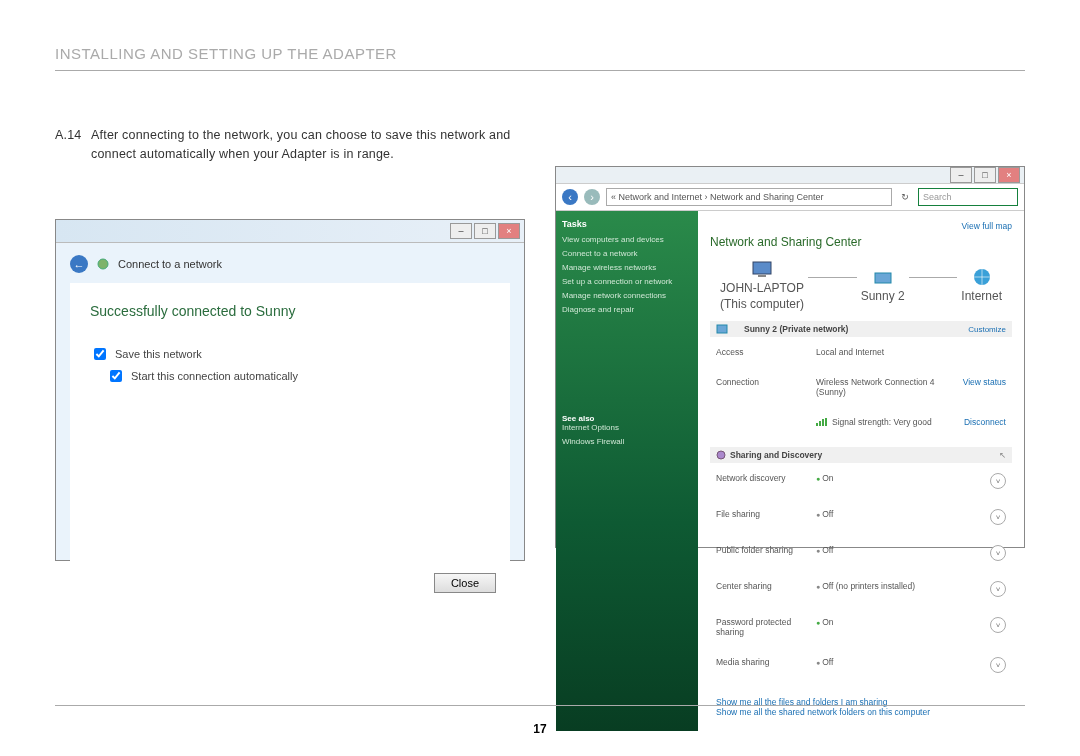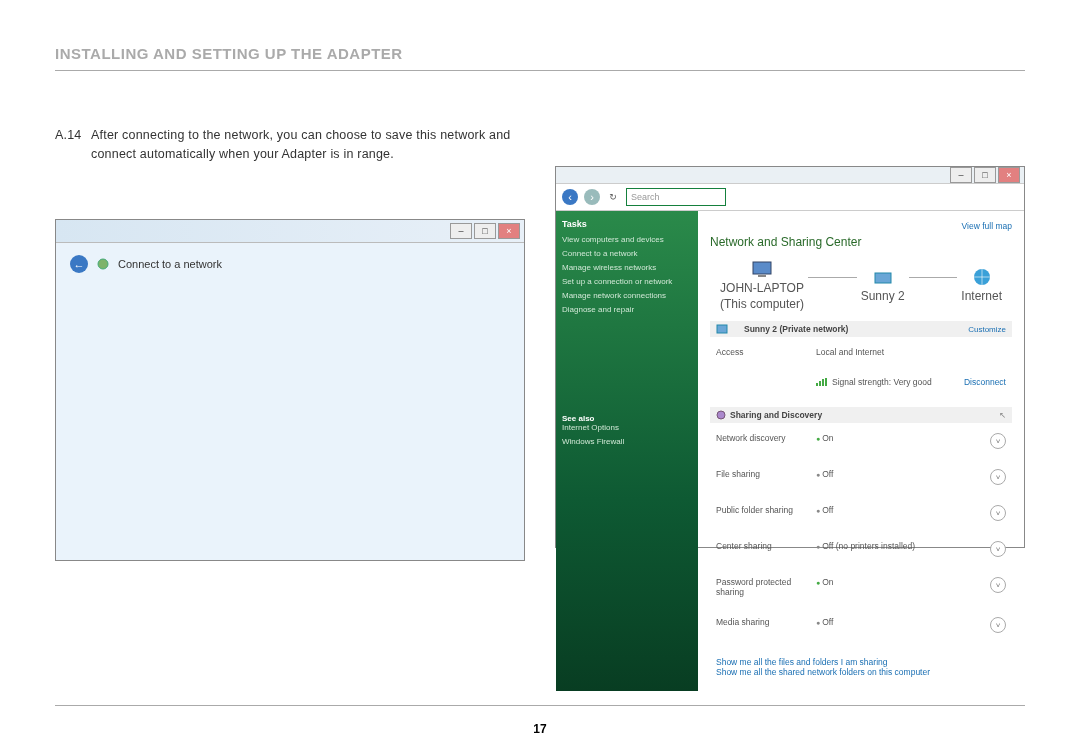--- a/index.html
+++ b/index.html
@@ -15,21 +15,21 @@
   }
   .page {
     padding: 45px 55px 20px 55px;
     box-sizing: border-box;
     width: 100%;
     height: 100%;
     position: relative;
   }
   .page-title {
     font-size: 15px;
-    font-weight: bold;
+    font-weight: normal;
     letter-spacing: 0.5px;
     color: #aaa;
     text-transform: uppercase;
     margin-bottom: 8px;
   }
   hr.rule {
     border: none;
     border-top: 1px solid #aaa;
     margin: 0;
   }
@@ -171,36 +171,49 @@
         <div class="dialogA-body">
           <div class="dialogA-bar">
             <div class="back-circle">←</div>
             <span>
               <svg width="14" height="14">
                   <circle cx="7" cy="7" r="5" fill="#7db36a" stroke="#4a7"></circle>
                 </svg>
             </span>
             <span>Connect to a network</span>
           </div>
+          <div class="dialogA-inner">
+            <div class="success-text">Successfully connected to Sunny</div>
+            <label class="checkbox-line">
+              <input type="checkbox" checked="" style="">
+              <span>Save this network</span>
+            </label>
+            <label class="checkbox-line indent">
+              <input type="checkbox" checked="" style="">
+              <span>Start this connection automatically</span>
+            </label>
+            <button class="close-btn">Close</button>
+          </div>
         </div>
       </div>
     </div>
 
     <div class="col col-right">
 
       <div class="screenshot-box">
         <div class="dialogB-body">
           <div class="dialogB-top">
             <div class="win-btn">–</div>
             <div class="win-btn">□</div>
             <div class="win-btn close">×</div>
           </div>
           <div class="addr-row">
             <div class="back-circle" style="width:16px;height:16px">‹</div>
             <div class="back-circle" style="width:16px;height:16px;background:#9bb">›</div>
+            <div class="addr-box">« Network and Internet  ›  Network and Sharing Center</div>
             <div style="width:14px;text-align:center;color:#555">↻</div>
             <div class="search-box">Search</div>
           </div>
           <div class="dialogB-main">
             <div class="tasks-panel">
               <div class="tasks-title">Tasks</div>
               <div id="tasks-list">
                   <div class="task-link">View computers and devices</div>
                   <div class="task-link">Connect to a network</div>
                   <div class="task-link">Manage wireless networks</div>
@@ -259,20 +272,25 @@
                   <b>Sunny 2 (Private network)</b>
                 </span>
                 <span class="cust">Customize</span>
               </div>
               <div class="kv-row">
                 <span class="k">Access</span>
                 <span class="v">Local and Internet</span>
                 <span class="lnk"></span>
               </div>
               <div class="kv-row">
+                <span class="k">Connection</span>
+                <span class="v">Wireless Network Connection 4 (Sunny)</span>
+                <span class="lnk">View status</span>
+              </div>
+              <div class="kv-row">
                 <span class="k"></span>
                 <span class="v" style="display:flex;align-items:center;gap:4px">
                   <span>
                     <svg width="12" height="8">
                         <rect x="0" y="5" width="2" height="3" fill="#4a4"></rect>
                         <rect x="3" y="3" width="2" height="5" fill="#4a4"></rect>
                         <rect x="6" y="1" width="2" height="7" fill="#4a4"></rect>
                         <rect x="9" y="0" width="2" height="8" fill="#4a4"></rect>
                       </svg>
                   </span>

